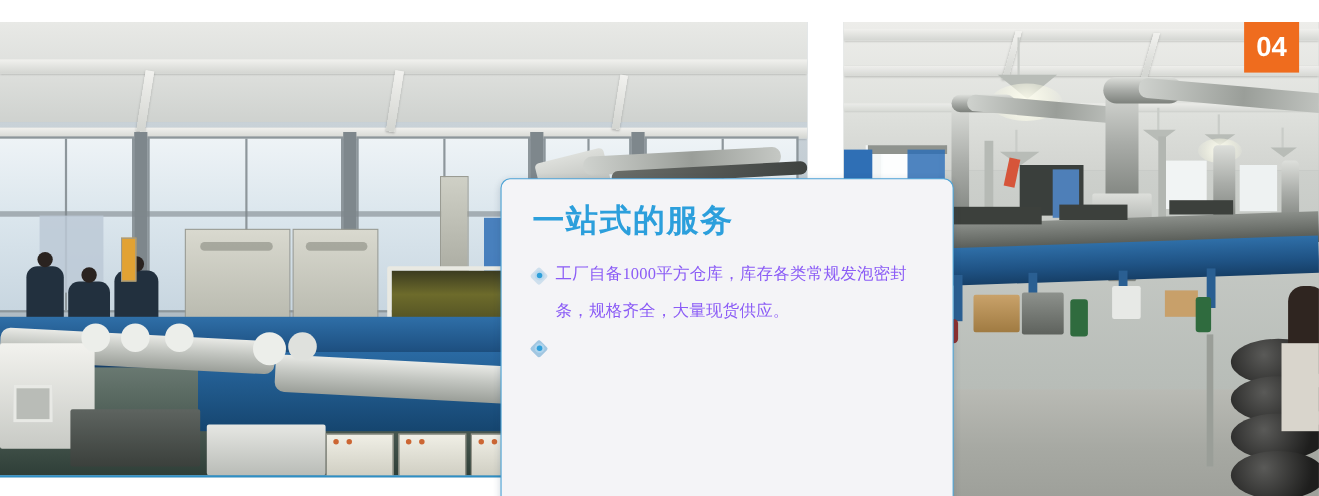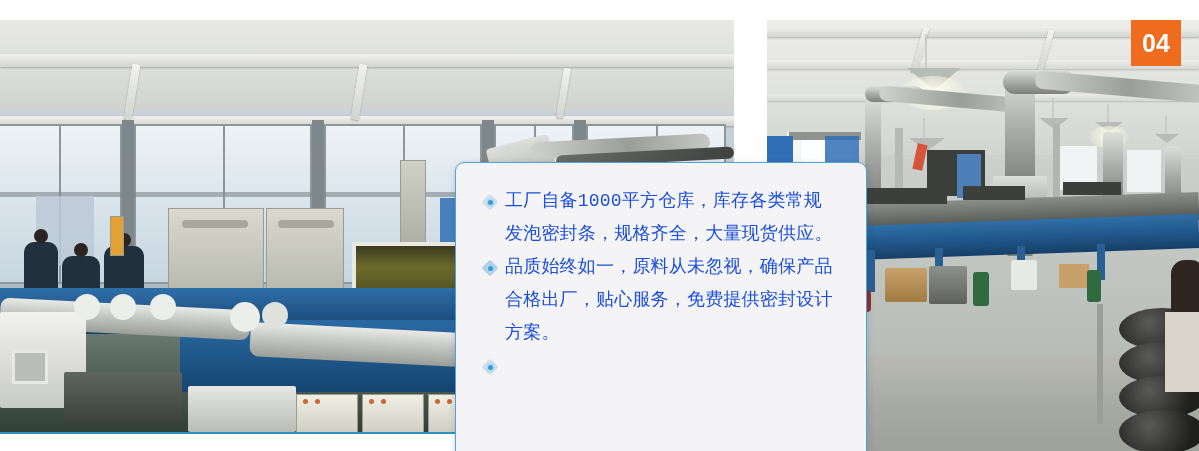--- a/index.html
+++ b/index.html
@@ -185,26 +185,26 @@
     font-size: 29px;
     font-weight: bold;
     letter-spacing: 1.5px;
     line-height: 1.1;
     margin-bottom: 17px;
     font-family: "DejaVu Sans", "Liberation Sans", sans-serif;
   }
   .bullets { list-style: none; }
   .bullet {
     position: relative;
-    color: #1d4ed8;
-    font-size: 18px;
+    color: #8b5cf6;
+    font-size: 15px;
     line-height: 33px;
     padding-left: 21px;
     letter-spacing: .2px;
-    font-family: Liberation Mono, monospace;
+    font-family: Liberation Serif, serif;
   }
   .bullet-icon {
     position: absolute;
     left: 0; top: 11px;
     width: 12px; height: 12px;
   }
   .bullet-icon .diamond {
     position: absolute; left: 0; top: 0;
     width: 12px; height: 12px;
     background: rgba(120,175,215,.30);
@@ -403,20 +403,21 @@
       <div style="position:absolute;left:398px;top:292px;width:44px;height:80px;background:#d9d5cc"></div>
     </div>
 
   </div>
 
   <div class="badge-04">
     <span>04</span>
   </div>
 
   <div class="card">
+    <div class="card-title">一站式的服务</div>
     <ul class="bullets">
       <li class="bullet">
         <span class="bullet-icon">
           <i class="diamond"></i>
           <i class="ring"></i>
           <i class="dot"></i>
         </span>
         <span>工厂自备1000平方仓库，库存各类常规发泡密封条，规格齐全，大量现货供应。</span>
       </li>
       <li class="bullet">
@@ -425,21 +426,20 @@
           <i class="ring"></i>
           <i class="dot"></i>
         </span>
       </li>
       <li class="bullet">
         <span class="bullet-icon">
           <i class="diamond"></i>
           <i class="ring"></i>
           <i class="dot"></i>
         </span>
-        <span>品质始终如一，原料从未忽视，确保产品合格出厂，贴心服务，免费提供密封设计方案。</span>
       </li>
       <li class="bullet">
         <span class="bullet-icon">
           <i class="diamond"></i>
           <i class="ring"></i>
           <i class="dot"></i>
         </span>
       </li>
     </ul>
   </div>

